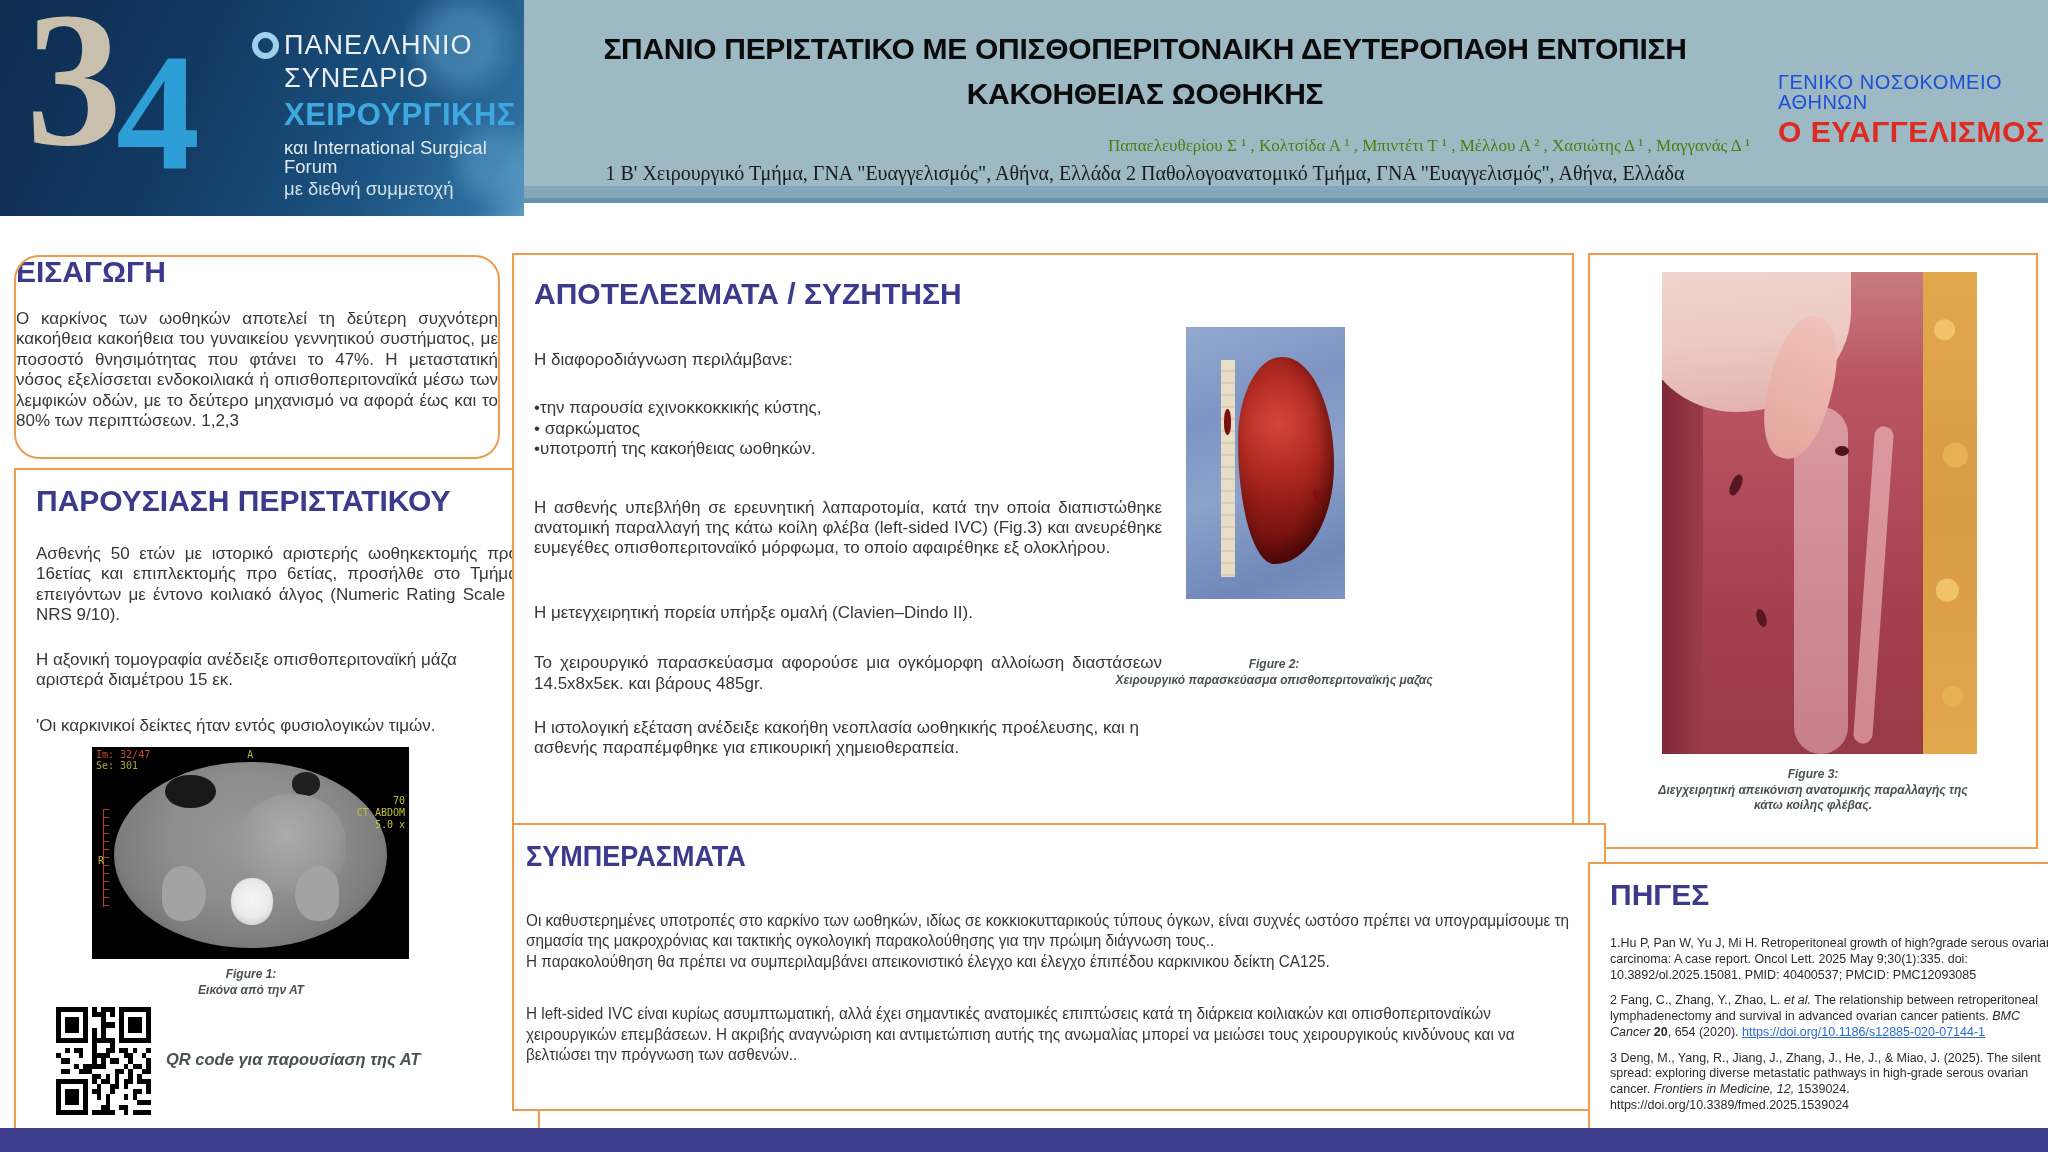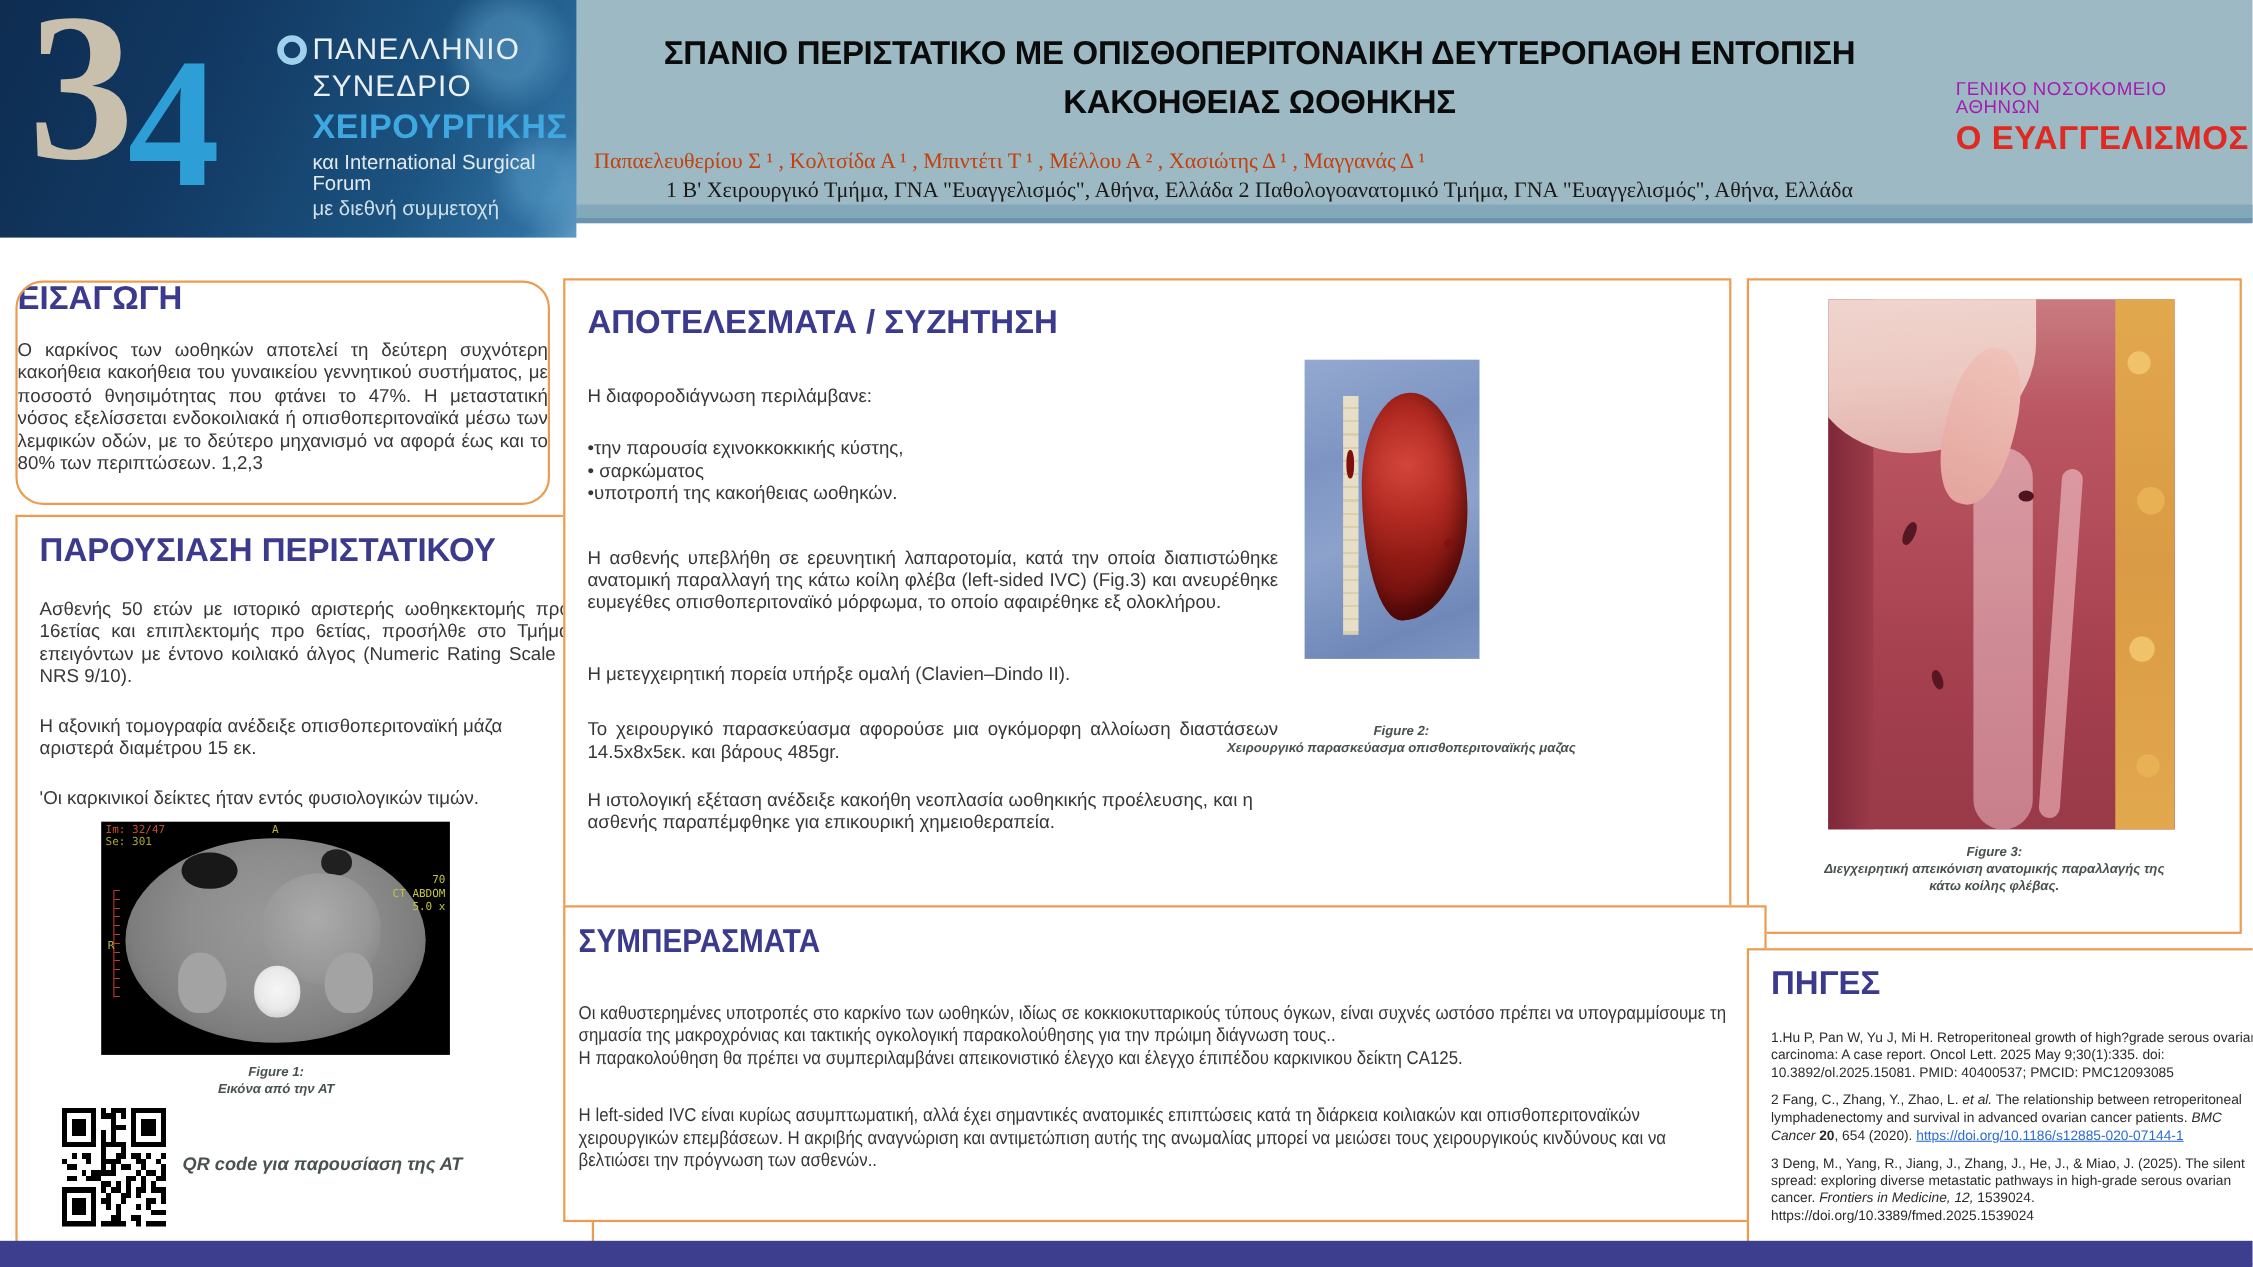--- a/index.html
+++ b/index.html
@@ -23,27 +23,27 @@
   .degree-ring{position:absolute;left:252px;top:32px;width:15px;height:15px;border:6px solid #9FD0EC;border-radius:50%;}
   .congress-text{position:absolute;left:284px;top:32px;line-height:1;}
   .cg1{font-size:27px;color:#E9EFF3;letter-spacing:1px;}
   .cg2{font-size:27px;color:#E9EFF3;letter-spacing:1px;margin-top:6px;}
   .cg3{font-size:31px;font-weight:bold;color:#3FA8E0;letter-spacing:.5px;margin-top:7px;}
   .cg4{font-size:18.5px;color:#E2EAF0;margin-top:9px;}
   .cg5{font-size:18.5px;color:#CFE0EA;margin-top:4px;}
 
   .poster-title{position:absolute;left:540px;top:26px;width:1210px;text-align:center;
     font-size:30px;font-weight:bold;color:#0b0b0b;letter-spacing:-.3px;line-height:1.5;}
-  .authors{position:absolute;left:540px;top:136px;width:1210px;text-align:left;
-    font-family:"Liberation Serif",serif;font-size:20px;color:#c2410c;}
+  .authors{position:absolute;left:540px;top:136px;width:1210px;text-align:right;
+    font-family:"Liberation Serif",serif;font-size:17px;color:#4d7c0f;}
   .affiliations{position:absolute;left:540px;top:162px;width:1210px;text-align:center;
     font-family:"Liberation Serif",serif;font-size:20px;color:#1a1a1a;}
 
   .hospital{position:absolute;left:1778px;top:72px;line-height:1;}
-  .hosp1{font-size:17px;color:#a21caf;letter-spacing:.5px;}
+  .hosp1{font-size:20px;color:#1d4ed8;letter-spacing:.5px;}
   .hosp2{font-size:30px;font-weight:bold;color:#DE2A20;letter-spacing:.5px;margin-top:5px;}
 
   
   .panel{position:absolute;border:2px solid #ED9B4F;background:#ffffff;overflow:hidden;}
   .h1{font-size:30px;font-weight:bold;color:#3B3A8C;line-height:1;}
   .body-text{font-size:17px;line-height:1.2;color:#373737;}
   .just{text-align:justify;}
   .caption{font-size:12px;font-weight:bold;font-style:italic;color:#49524F;line-height:1.3;text-align:center;}
 
   

